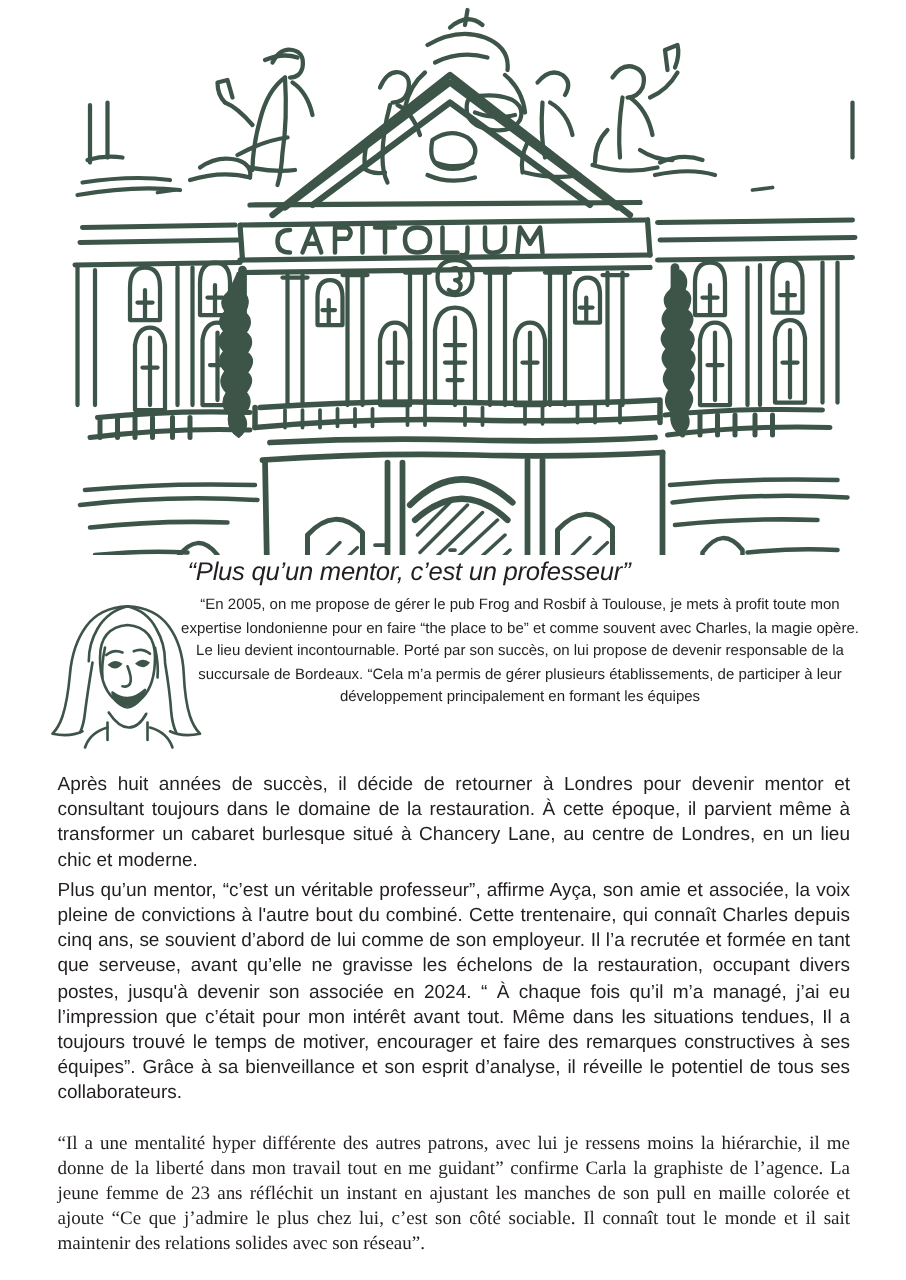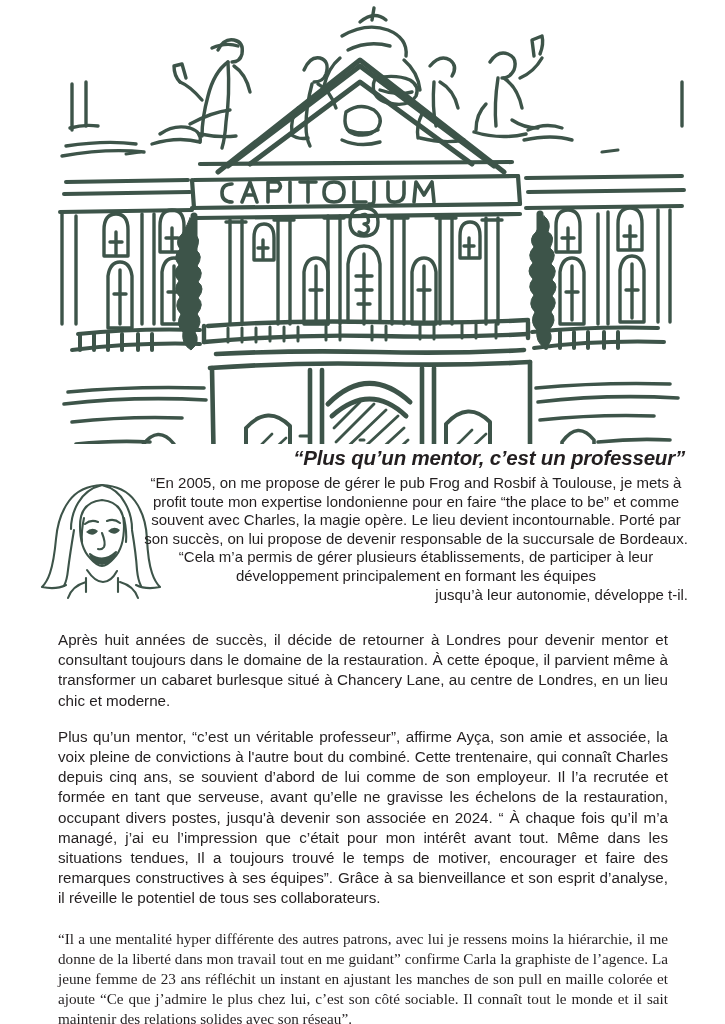--- a/index.html
+++ b/index.html
@@ -38,22 +38,22 @@
     width: 100%;
     height: 100%;
   }
 
   
   .headline {
     position: absolute;
     left: 150px;
     top: 446px;
     width: 535px;
-    text-align: right;
-    font-weight: bold;
+    text-align: left;
+    font-weight: normal;
     font-style: italic;
     font-size: 20.5px;
     line-height: 24px;
     letter-spacing: -0.2px;
     color: #231f20;
   }
 
   
   .pullquote-block {
     position: absolute;
@@ -70,38 +70,38 @@
     height: 122px;
   }
   .portrait svg { display: block; width: 100%; height: 100%; }
 
   .pullquote {
     position: absolute;
     left: 104px;
     top: 0px;
     width: 544px;
     text-align: center;
-    font-size: 15px;
+    font-size: 12px;
     line-height: 18.6px;
     color: #231f20;
   }
   .pullquote .lastline {
     display: block;
     text-align: right;
   }
 
   
   .body-col {
     position: absolute;
     left: 42px;
     top: 614px;
     width: 642px;
   }
   .body-col p {
-    margin: 16px;
+    margin: 4px;
     text-align: justify;
     text-justify: inter-word;
     font-size: 15.2px;
     line-height: 20.2px;
     color: #231f20;
   }
   .body-col p.spaced-before {
     margin-top: 20px;
     font-family: Liberation Serif, serif;
   }
@@ -499,21 +499,20 @@
           <path d="M78 100 l0 14"></path>
 
           <path d="M28 120 q4 -12 18 -16"></path>
           <path d="M98 120 q-4 -12 -18 -16"></path>
         </g>
       </svg>
     </div>
 
     <div class="pullquote">
       <span>“En 2005, on me propose de gérer le pub Frog and Rosbif à Toulouse, je mets à profit toute mon expertise londonienne pour en faire “the place to be” et comme souvent avec Charles, la magie opère. Le lieu devient incontournable. Porté par son succès, on lui propose de devenir responsable de la succursale de Bordeaux. “Cela m’a permis de gérer plusieurs établissements, de participer à leur développement principalement en formant les équipes</span>
-      <span class="lastline">jusqu’à leur autonomie, développe t-il.</span>
     </div>
   </div>
 
   <div class="body-col">
     <p>Après huit années de succès, il décide de retourner à Londres pour devenir mentor et consultant toujours dans le domaine de la restauration. À cette époque, il parvient même à transformer un cabaret burlesque situé à Chancery Lane, au centre de Londres, en un lieu chic et moderne.</p>
     <p>Plus qu’un mentor, “c’est un véritable professeur”, affirme Ayça, son amie et associée, la voix pleine de convictions à l'autre bout du combiné. Cette trentenaire, qui connaît Charles depuis cinq ans, se souvient d’abord de lui comme de son employeur. Il l’a recrutée et formée en tant que serveuse, avant qu’elle ne gravisse les échelons de la restauration, occupant divers postes, jusqu'à devenir son associée en 2024. “ À chaque fois qu’il m’a managé, j’ai eu l’impression que c’était pour mon intérêt avant tout. Même dans les situations tendues, Il a toujours trouvé le temps de motiver, encourager et faire des remarques constructives à ses équipes”. Grâce à sa bienveillance et son esprit d’analyse, il réveille le potentiel de tous ses collaborateurs.</p>
     <p class="spaced-before">“Il a une mentalité hyper différente des autres patrons, avec lui je ressens moins la hiérarchie, il me donne de la liberté dans mon travail tout en me guidant” confirme Carla la graphiste de l’agence. La jeune femme de 23 ans réfléchit un instant en ajustant les manches de son pull en maille colorée et ajoute “Ce que j’admire le plus chez lui, c’est son côté sociable. Il connaît tout le monde et il sait maintenir des relations solides avec son réseau”.</p>
   </div>
 
 </div>

